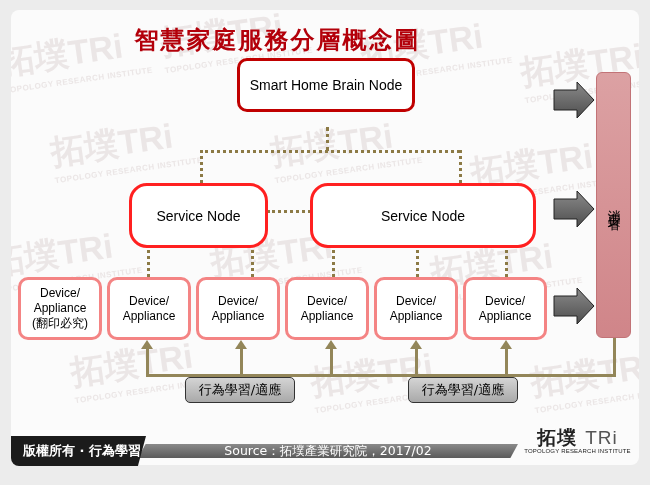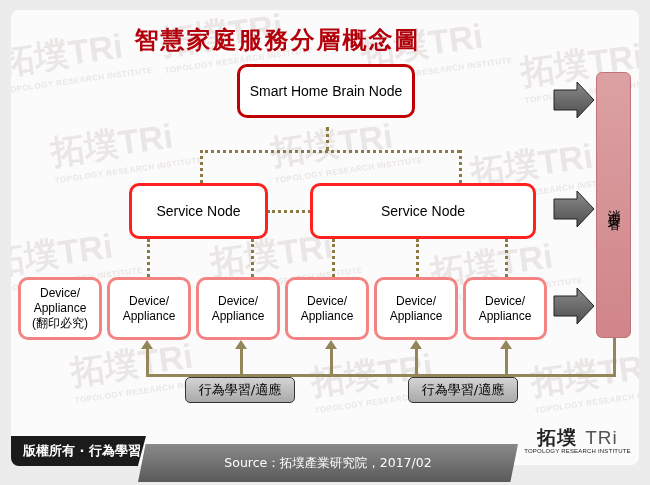--- a/index.html
+++ b/index.html
@@ -24,22 +24,22 @@
   .title {
     position: absolute; left: 0; width: 555px; top: 24px; text-align: center;
     color: #b3000a; font-family: "DejaVu Serif", "Liberation Serif", serif;
     font-size: 24px; font-weight: bold; letter-spacing: 2px;
   }
   .box {
     position: absolute; background: #fff; box-sizing: border-box;
     display: flex; align-items: center; justify-content: center; text-align: center;
     font-family: "Liberation Sans", sans-serif; color: #000;
   }
-  .brain { left: 237px; top: 64px; width: 178px; height: 54px; border: 3px solid #c00000; border-radius: 10px; font-size: 14px; }
-  .service { top: 183px; height: 56px; border: 3px solid #ff2020; border-radius: 10px; font-size: 14px; }
+  .brain { left: 237px; top: 58px; width: 178px; height: 54px; border: 3px solid #c00000; border-radius: 10px; font-size: 14px; }
+  .service { top: 183px; height: 65px; border: 3px solid #ff2020; border-radius: 18px; font-size: 14px; }
   .device { top: 277px; width: 84px; height: 63px; border: 3px solid #f48484; border-radius: 10px; font-size: 12px; line-height: 15px; }
   .dot-h { position: absolute; border-top: 3px dotted #8c7a45; height: 0; }
   .dot-v { position: absolute; border-left: 3px dotted #8c7a45; width: 0; }
   .line-h { position: absolute; height: 3px; background: #938659; }
   .line-v { position: absolute; width: 3px; background: #938659; }
   .arrowhead {
     position: absolute; width: 0; height: 0;
     border-left: 6px solid transparent; border-right: 6px solid transparent;
     border-bottom: 9px solid #938659;
   }
@@ -56,21 +56,21 @@
   }
   .consumer span { writing-mode: vertical-rl; font-size: 13px; color: #000; letter-spacing: 4px; }
   .footer-left {
     position: absolute; left: 11px; top: 436px; width: 135px; height: 30px;
     background: #1b1b1b; color: #fff; font-size: 13px; font-weight: bold;
     display: flex; align-items: center; padding-left: 12px; box-sizing: border-box;
     border-bottom-left-radius: 8px;
     clip-path: polygon(0 0, 100% 0, 94% 100%, 0 100%);
   }
   .footer-mid {
-    position: absolute; left: 138px; top: 444px; width: 380px; height: 38px;
+    position: absolute; left: 138px; top: 444px; width: 380px; height: 14px;
     background: linear-gradient(#8a8a8a, #5a5a5a); color: #fff; font-size: 12.5px;
     display: flex; align-items: center; justify-content: center;
     clip-path: polygon(2% 0, 100% 0, 98% 100%, 0 100%);
   }
   .footer-logo {
     position: absolute; left: 520px; top: 428px; width: 115px; height: 36px; text-align: center;
     color: #222; font-family: "Liberation Sans", sans-serif;
   }
   .footer-logo .big { font-size: 19px; font-weight: bold; letter-spacing: 1px; line-height: 20px; }
   .footer-logo .big .tri { color: #555; font-weight: normal; margin-left: 8px; }

